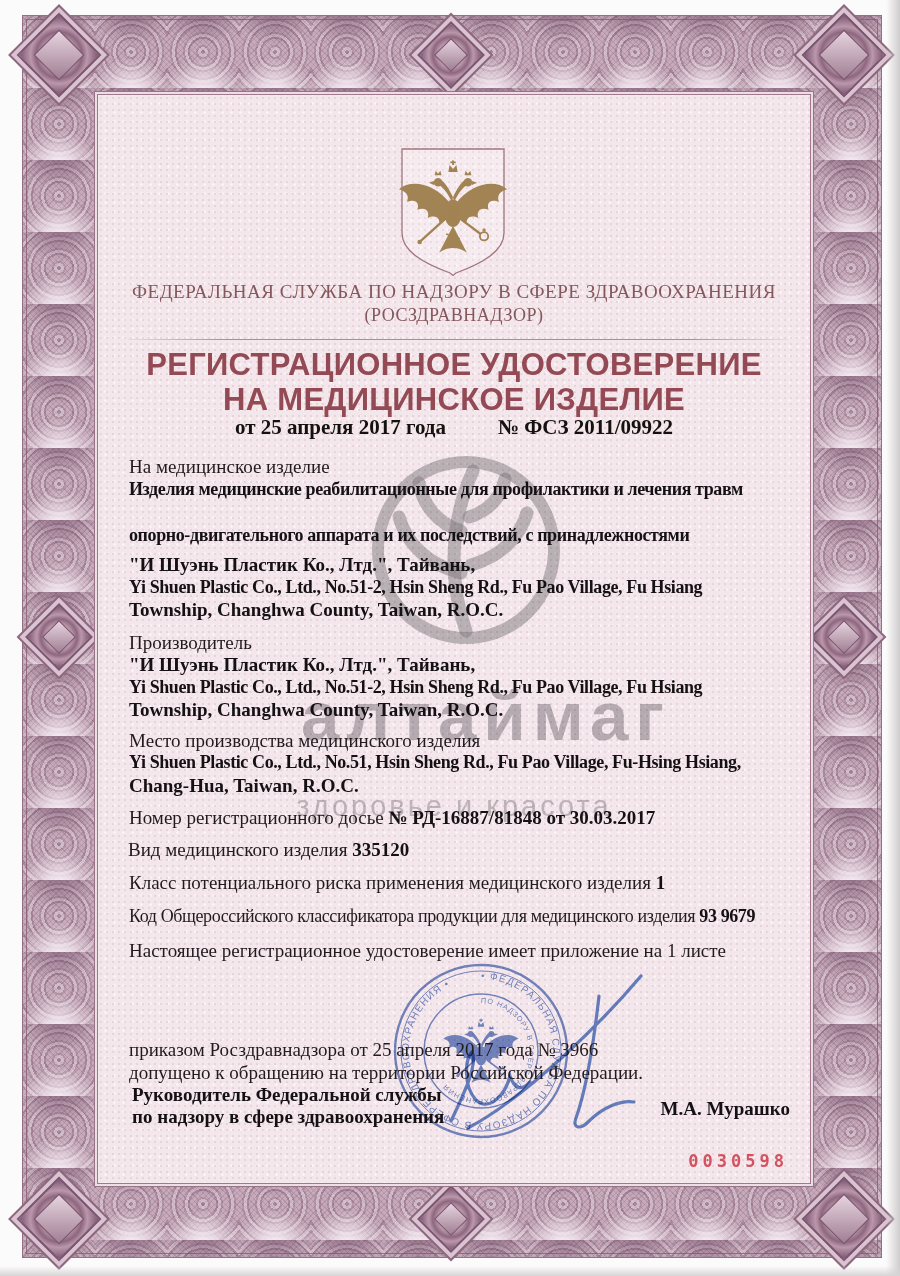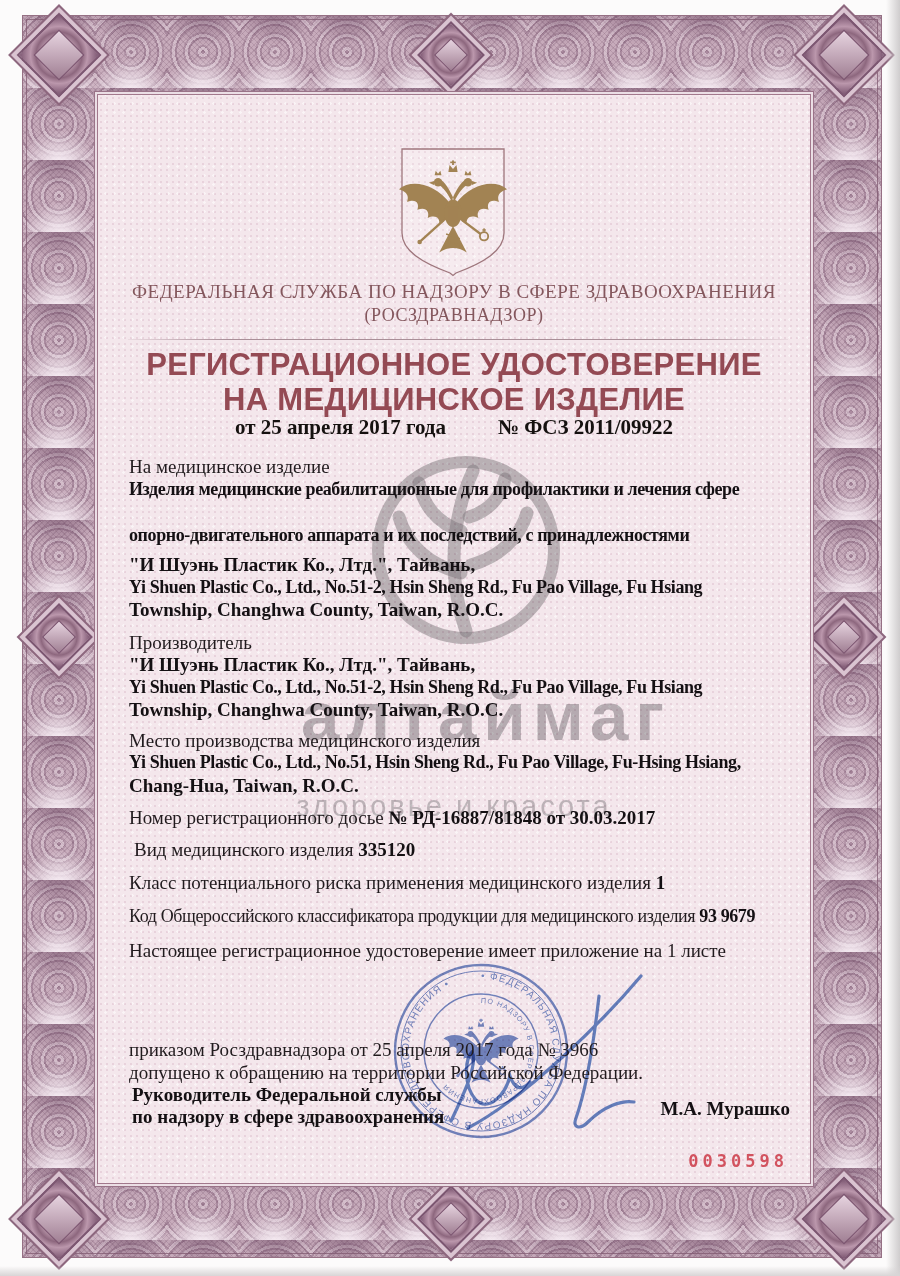--- a/index.html
+++ b/index.html
@@ -148,41 +148,41 @@
 
     <div class="abs center title" style="top:252px;">РЕГИСТРАЦИОННОЕ УДОСТОВЕРЕНИЕ</div>
     <div class="abs center title" style="top:287px;">НА МЕДИЦИНСКОЕ ИЗДЕЛИЕ</div>
 
     <div class="abs dateline" style="top:320px;left:0;width:100%;">
       <span>от 25 апреля 2017 года</span>
       <span>№ ФСЗ 2011/09922</span>
     </div>
 
     <div class="abs line" style="left:31px;top:361px;">На медицинское изделие</div>
-    <div class="abs line b tight" style="left:31px;top:384px;">Изделия медицинские реабилитационные для профилактики и лечения сфере</div>
+    <div class="abs line b tight" style="left:31px;top:384px;">Изделия медицинские реабилитационные для профилактики и лечения травм</div>
     <div class="abs line b tight" style="left:31px;top:430px;">опорно-двигательного аппарата и их последствий, с принадлежностями</div>
 
     <div class="abs line b" style="left:31px;top:459px;">"И Шуэнь Пластик Ко., Лтд.", Тайвань,</div>
     <div class="abs line b tight" style="left:31px;top:482px;">Yi Shuen Plastic Co., Ltd., No.51-2, Hsin Sheng Rd., Fu Pao Village, Fu Hsiang</div>
     <div class="abs line b" style="left:31px;top:504px;">Township, Changhwa County, Taiwan, R.O.C.</div>
 
     <div class="abs line" style="left:31px;top:537px;">Производитель</div>
     <div class="abs line b" style="left:31px;top:559px;">"И Шуэнь Пластик Ко., Лтд.", Тайвань,</div>
     <div class="abs line b tight" style="left:31px;top:582px;">Yi Shuen Plastic Co., Ltd., No.51-2, Hsin Sheng Rd., Fu Pao Village, Fu Hsiang</div>
     <div class="abs line b" style="left:31px;top:604px;">Township, Changhwa County, Taiwan, R.O.C.</div>
 
     <div class="abs line" style="left:31px;top:635px;">Место производства медицинского изделия</div>
     <div class="abs line b tight" style="left:31px;top:657px;">Yi Shuen Plastic Co., Ltd., No.51, Hsin Sheng Rd., Fu Pao Village, Fu-Hsing Hsiang,</div>
     <div class="abs line b" style="left:31px;top:680px;">Chang-Hua, Taiwan, R.O.C.</div>
 
     <div class="abs line" style="left:31px;top:712px;">
       <span>Номер регистрационного досье</span>
       <span class="b">№ РД-16887/81848 от 30.03.2017</span>
     </div>
-    <div class="abs line" style="left:36px;top:744px;">
+    <div class="abs line" style="left:30px;top:744px;">
       <span>Вид медицинского изделия</span>
       <span class="b">335120</span>
     </div>
     <div class="abs line" style="left:31px;top:777px;">
       <span>Класс потенциального риска применения медицинского изделия</span>
       <span class="b">1</span>
     </div>
     <div class="abs line tight" style="left:31px;top:811px;">
       <span>Код Общероссийского классификатора продукции для медицинского изделия</span>
       <span class="b">93 9679</span>

